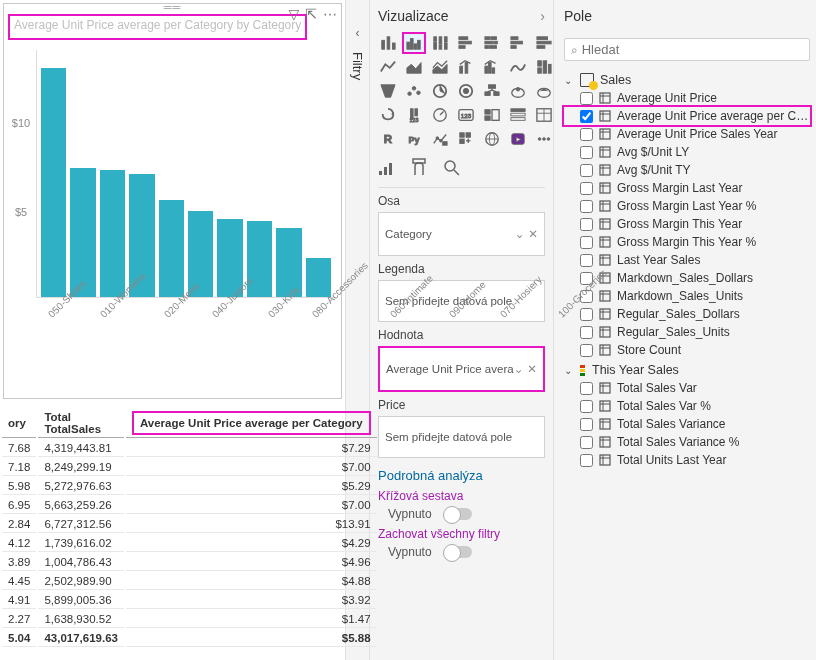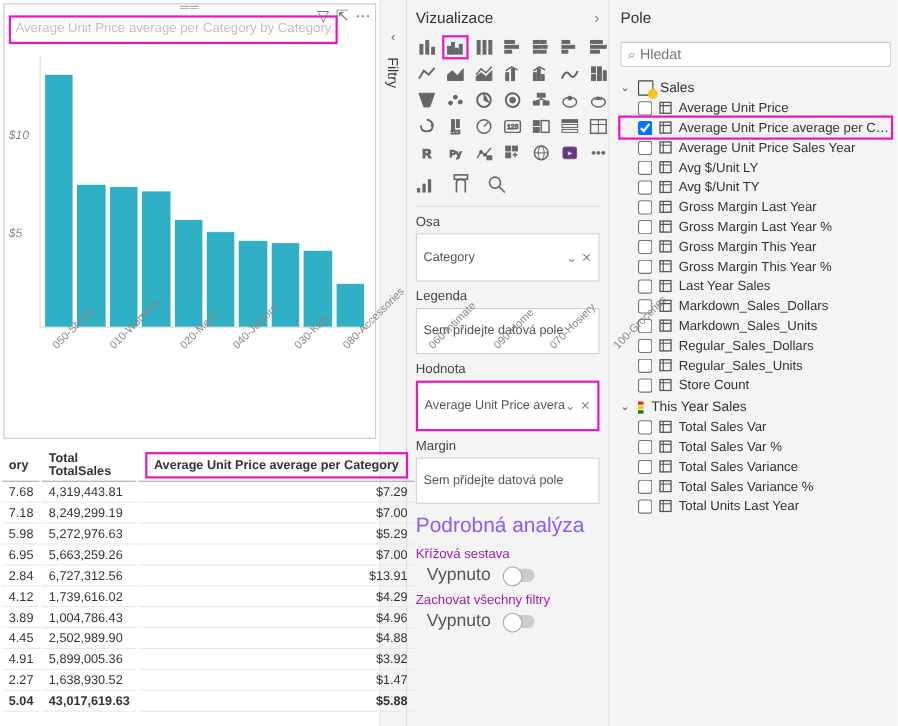--- a/index.html
+++ b/index.html
@@ -50,21 +50,21 @@
   .chart {
     position: relative;
     height: 320px;
     padding: 8px 4px 4px 4px;
   }
   .y-axis {
     position: absolute; left: 0; top: 10px; bottom: 62px; width: 30px;
   }
   .y-tick {
     position: absolute; left: 4px; right: 0;
-    font-size: 11px; color: #888; text-align:left;font-style:italic;
+    font-size: 11px; color: #888; text-align:center;
   }
   .plot {
     position: absolute; left: 32px; right: 6px; top: 10px; bottom: 62px;
     border-left: 1px solid #ddd;
     border-bottom: 1px solid #ddd;
   }
   .bars {
     position: absolute; left: 0; right: 0; bottom: 0; top: 0;
     display: flex; align-items: flex-end; gap: 4px;
     padding: 0 4px;
@@ -170,27 +170,27 @@
     color: #555;
     padding: 14px 6px;
     display:flex; align-items:center; justify-content:space-between;
     min-height: 26px;
     margin-bottom: 0;
   }
   .field-well.value { border: 2px solid #e815c2; }
   .field-well .fw-text { overflow:hidden; text-overflow:ellipsis; white-space:nowrap; flex:1; }
   .field-well .fw-icons { display:flex; gap:4px; color:#888; }
   .drill-header {
-    font-size: 19px; font-weight:500; color:#8b5cf6;
+    font-size: 13px; font-weight:500; color:#0369a1;
     margin: 10px 0 6px 0;
   }
   .toggle-row {
     display:flex; align-items:center; justify-content:flex-start;
     gap: 12px;
-    font-size: 16px; color:#555;
+    font-size: 12px; color:#555;
     margin-bottom: 6px;
     padding-left: 10px;
   }
   .toggle {
     width: 28px; height: 12px; border-radius: 6px;
     background: #ccc; position: relative;
   }
   .toggle::after {
     content:""; position:absolute; top:-2px; left:-1px;
     width:16px; height:16px; border-radius:50%;
@@ -662,21 +662,21 @@
 
   <div class="section-label">Hodnota</div>
   <div class="field-well value">
     <span class="fw-text">Average Unit Price avera</span>
     <span class="fw-icons">
         <span>⌄</span>
         <span>✕</span>
       </span>
   </div>
 
-  <div class="section-label">Margin</div>
+  <div class="section-label">Price</div>
   <div class="field-well">
     <span class="fw-text">Sem přidejte datová pole</span>
   </div>
 
   <div class="drill-header">Podrobná analýza</div>
   <div class="sub-label">Křížová sestava</div>
   <div class="toggle-row">
     <span>Vypnuto</span>
     <span class="toggle"></span>
   </div>

